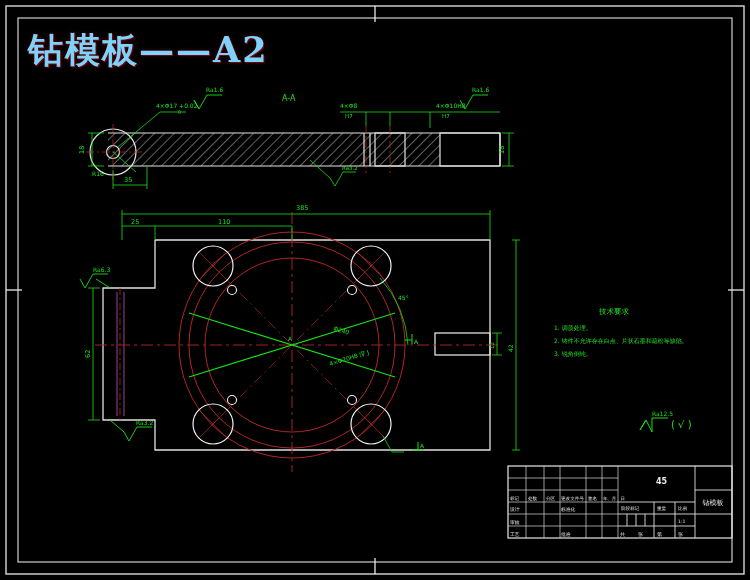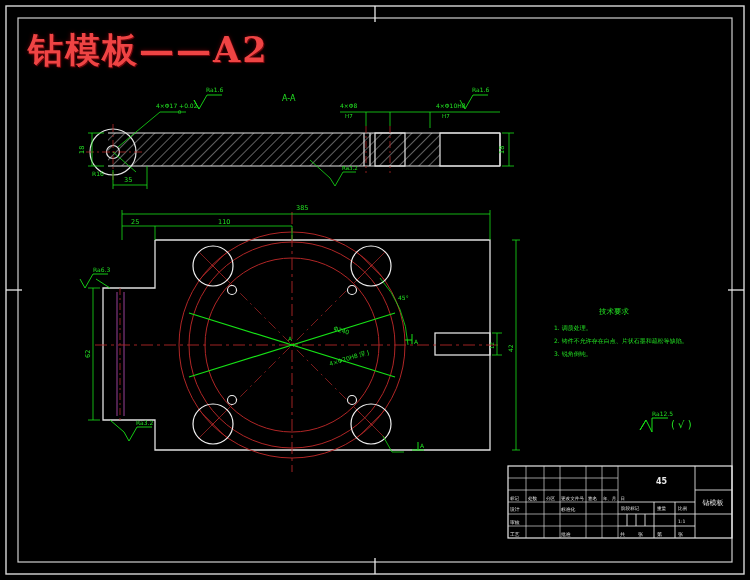--- a/index.html
+++ b/index.html
@@ -28,21 +28,21 @@
     display: block;
   }
   .ttl {
     position: absolute;
     left: 28px;
     top: 32px;
     font-family: "DejaVu Serif", "Liberation Serif", serif;
     font-weight: bold;
     font-size: 35px;
     letter-spacing: 2px;
-    color: #ef4444;
+    color: #7dd3fc;
     text-shadow: 0 0 4px #5a0409, 1px 1px 0 #7d0b10;
     white-space: nowrap;
     line-height: 1;
   }
   .grnText {
     font-family: "DejaVu Sans", "Liberation Sans", sans-serif;
     fill: #22e022;
   }
   .whText {
     font-family: "DejaVu Sans", "Liberation Sans", sans-serif;

